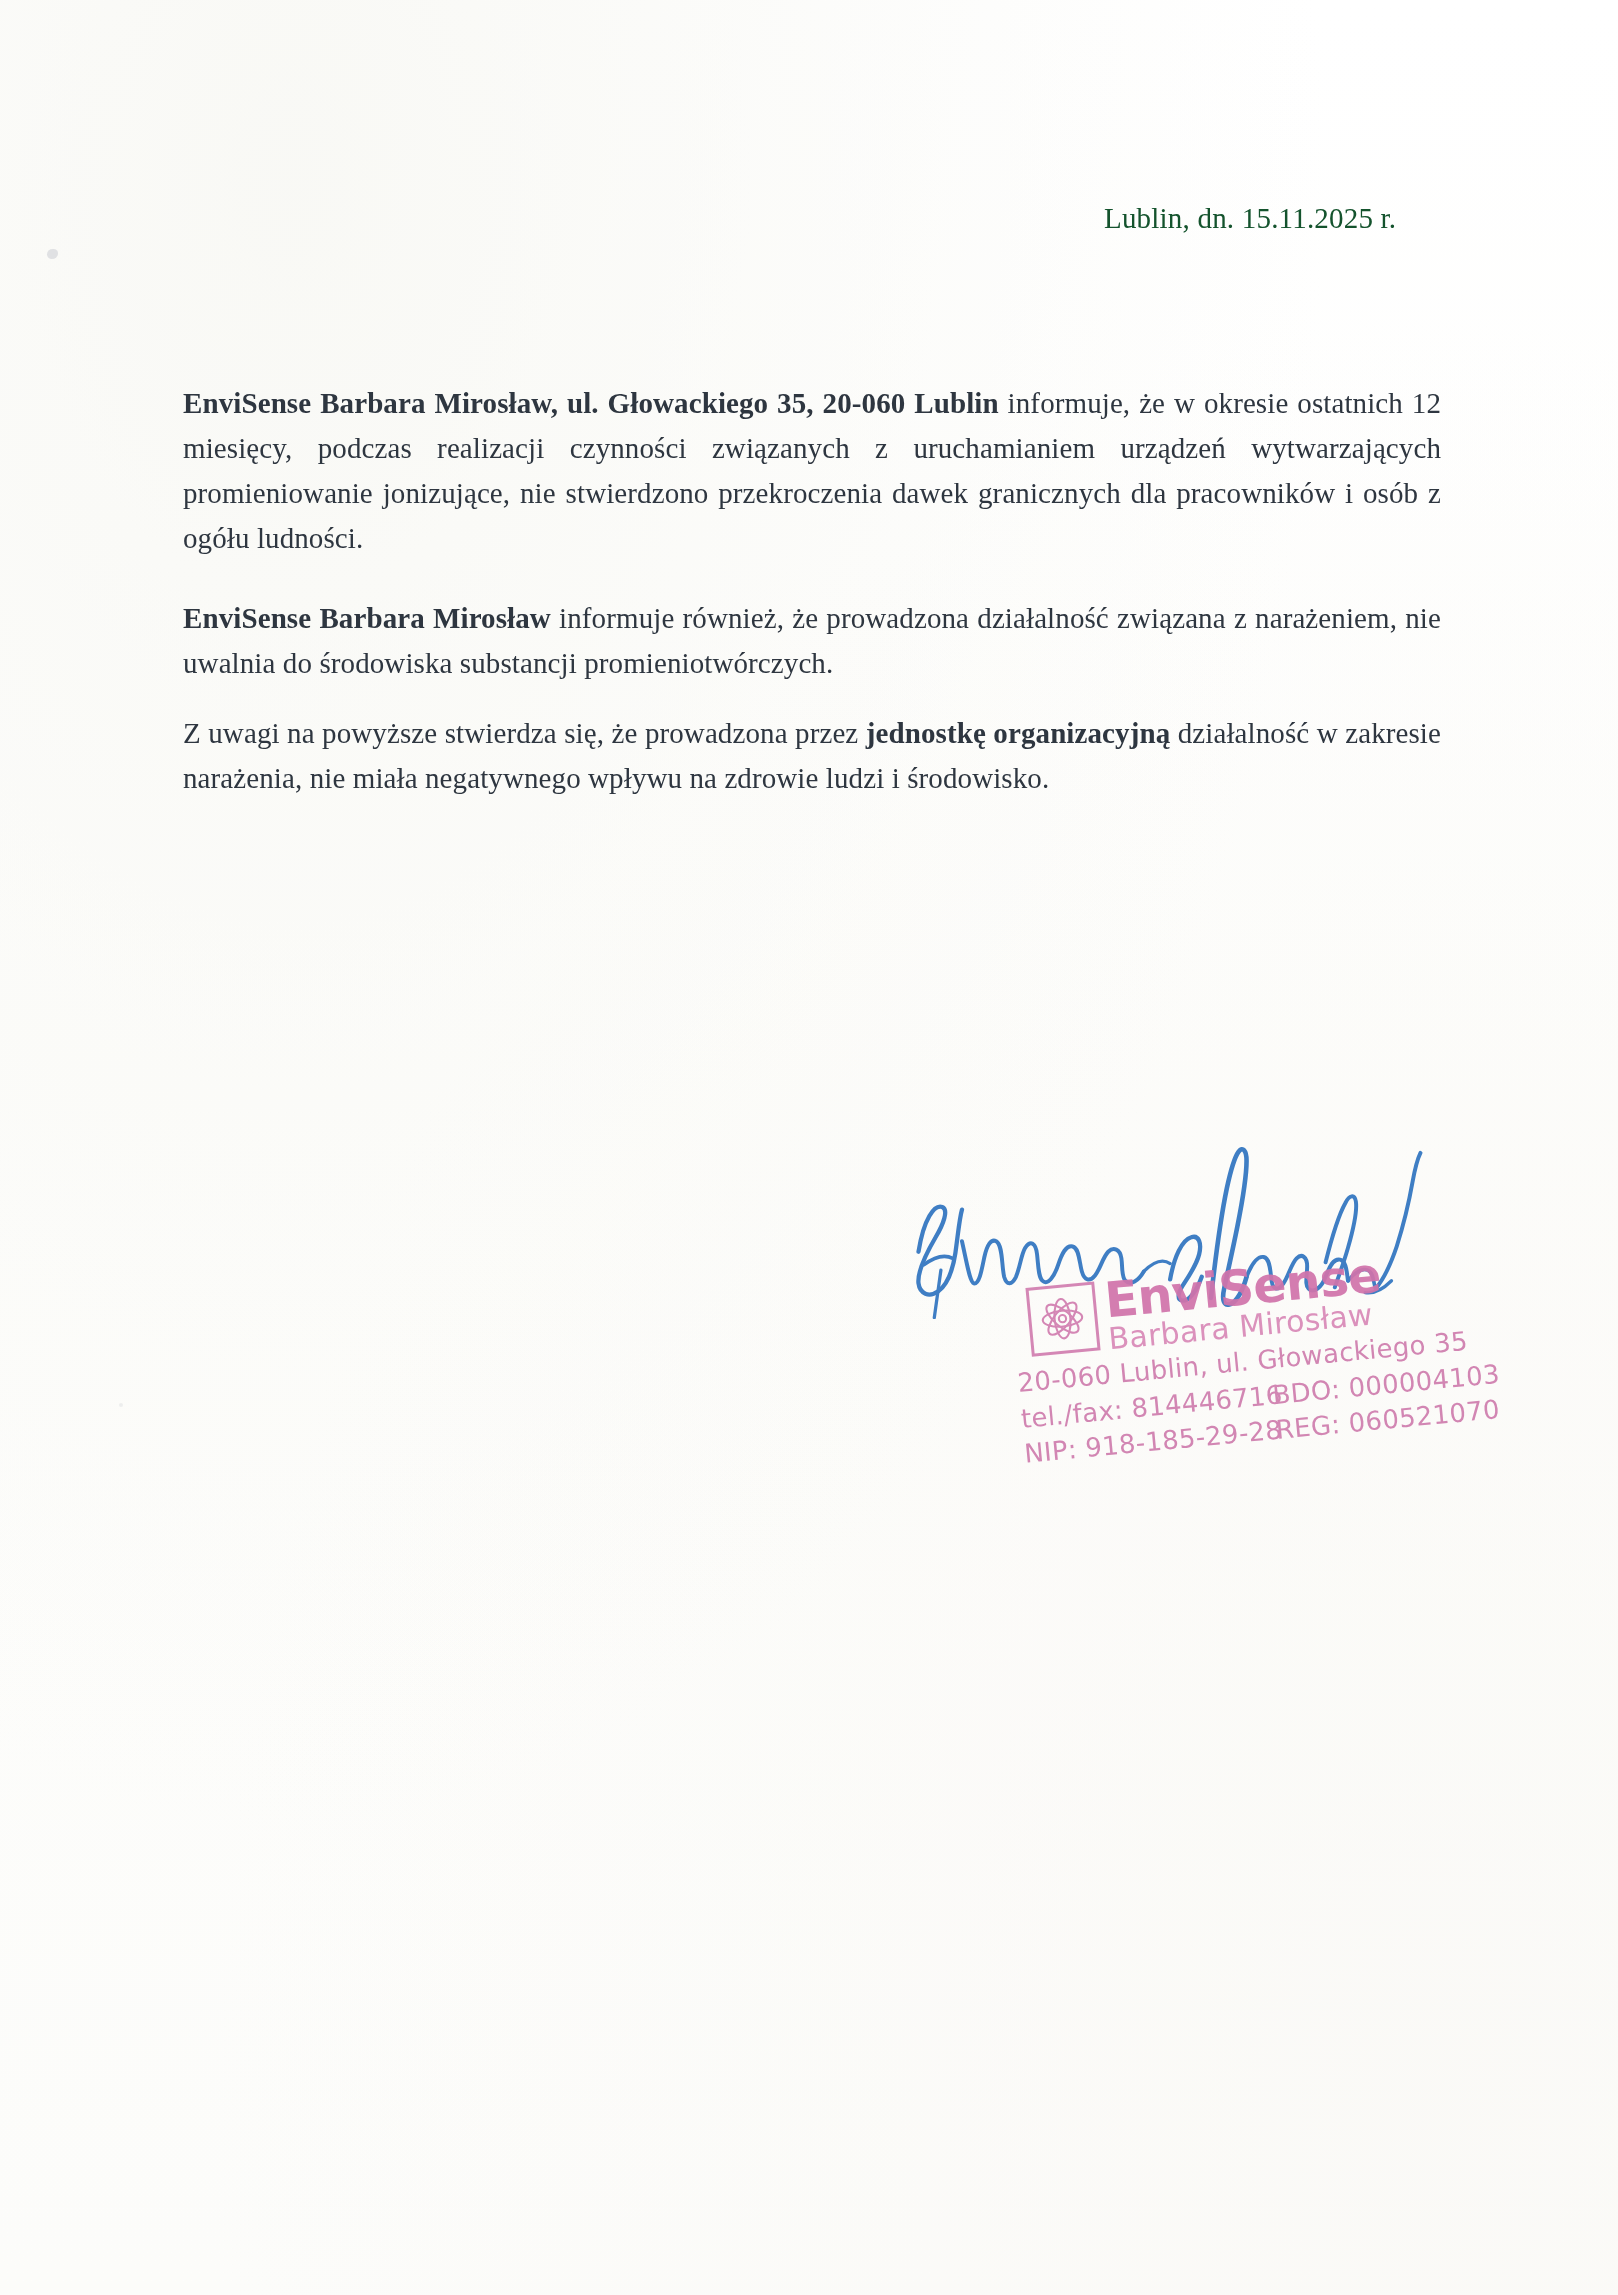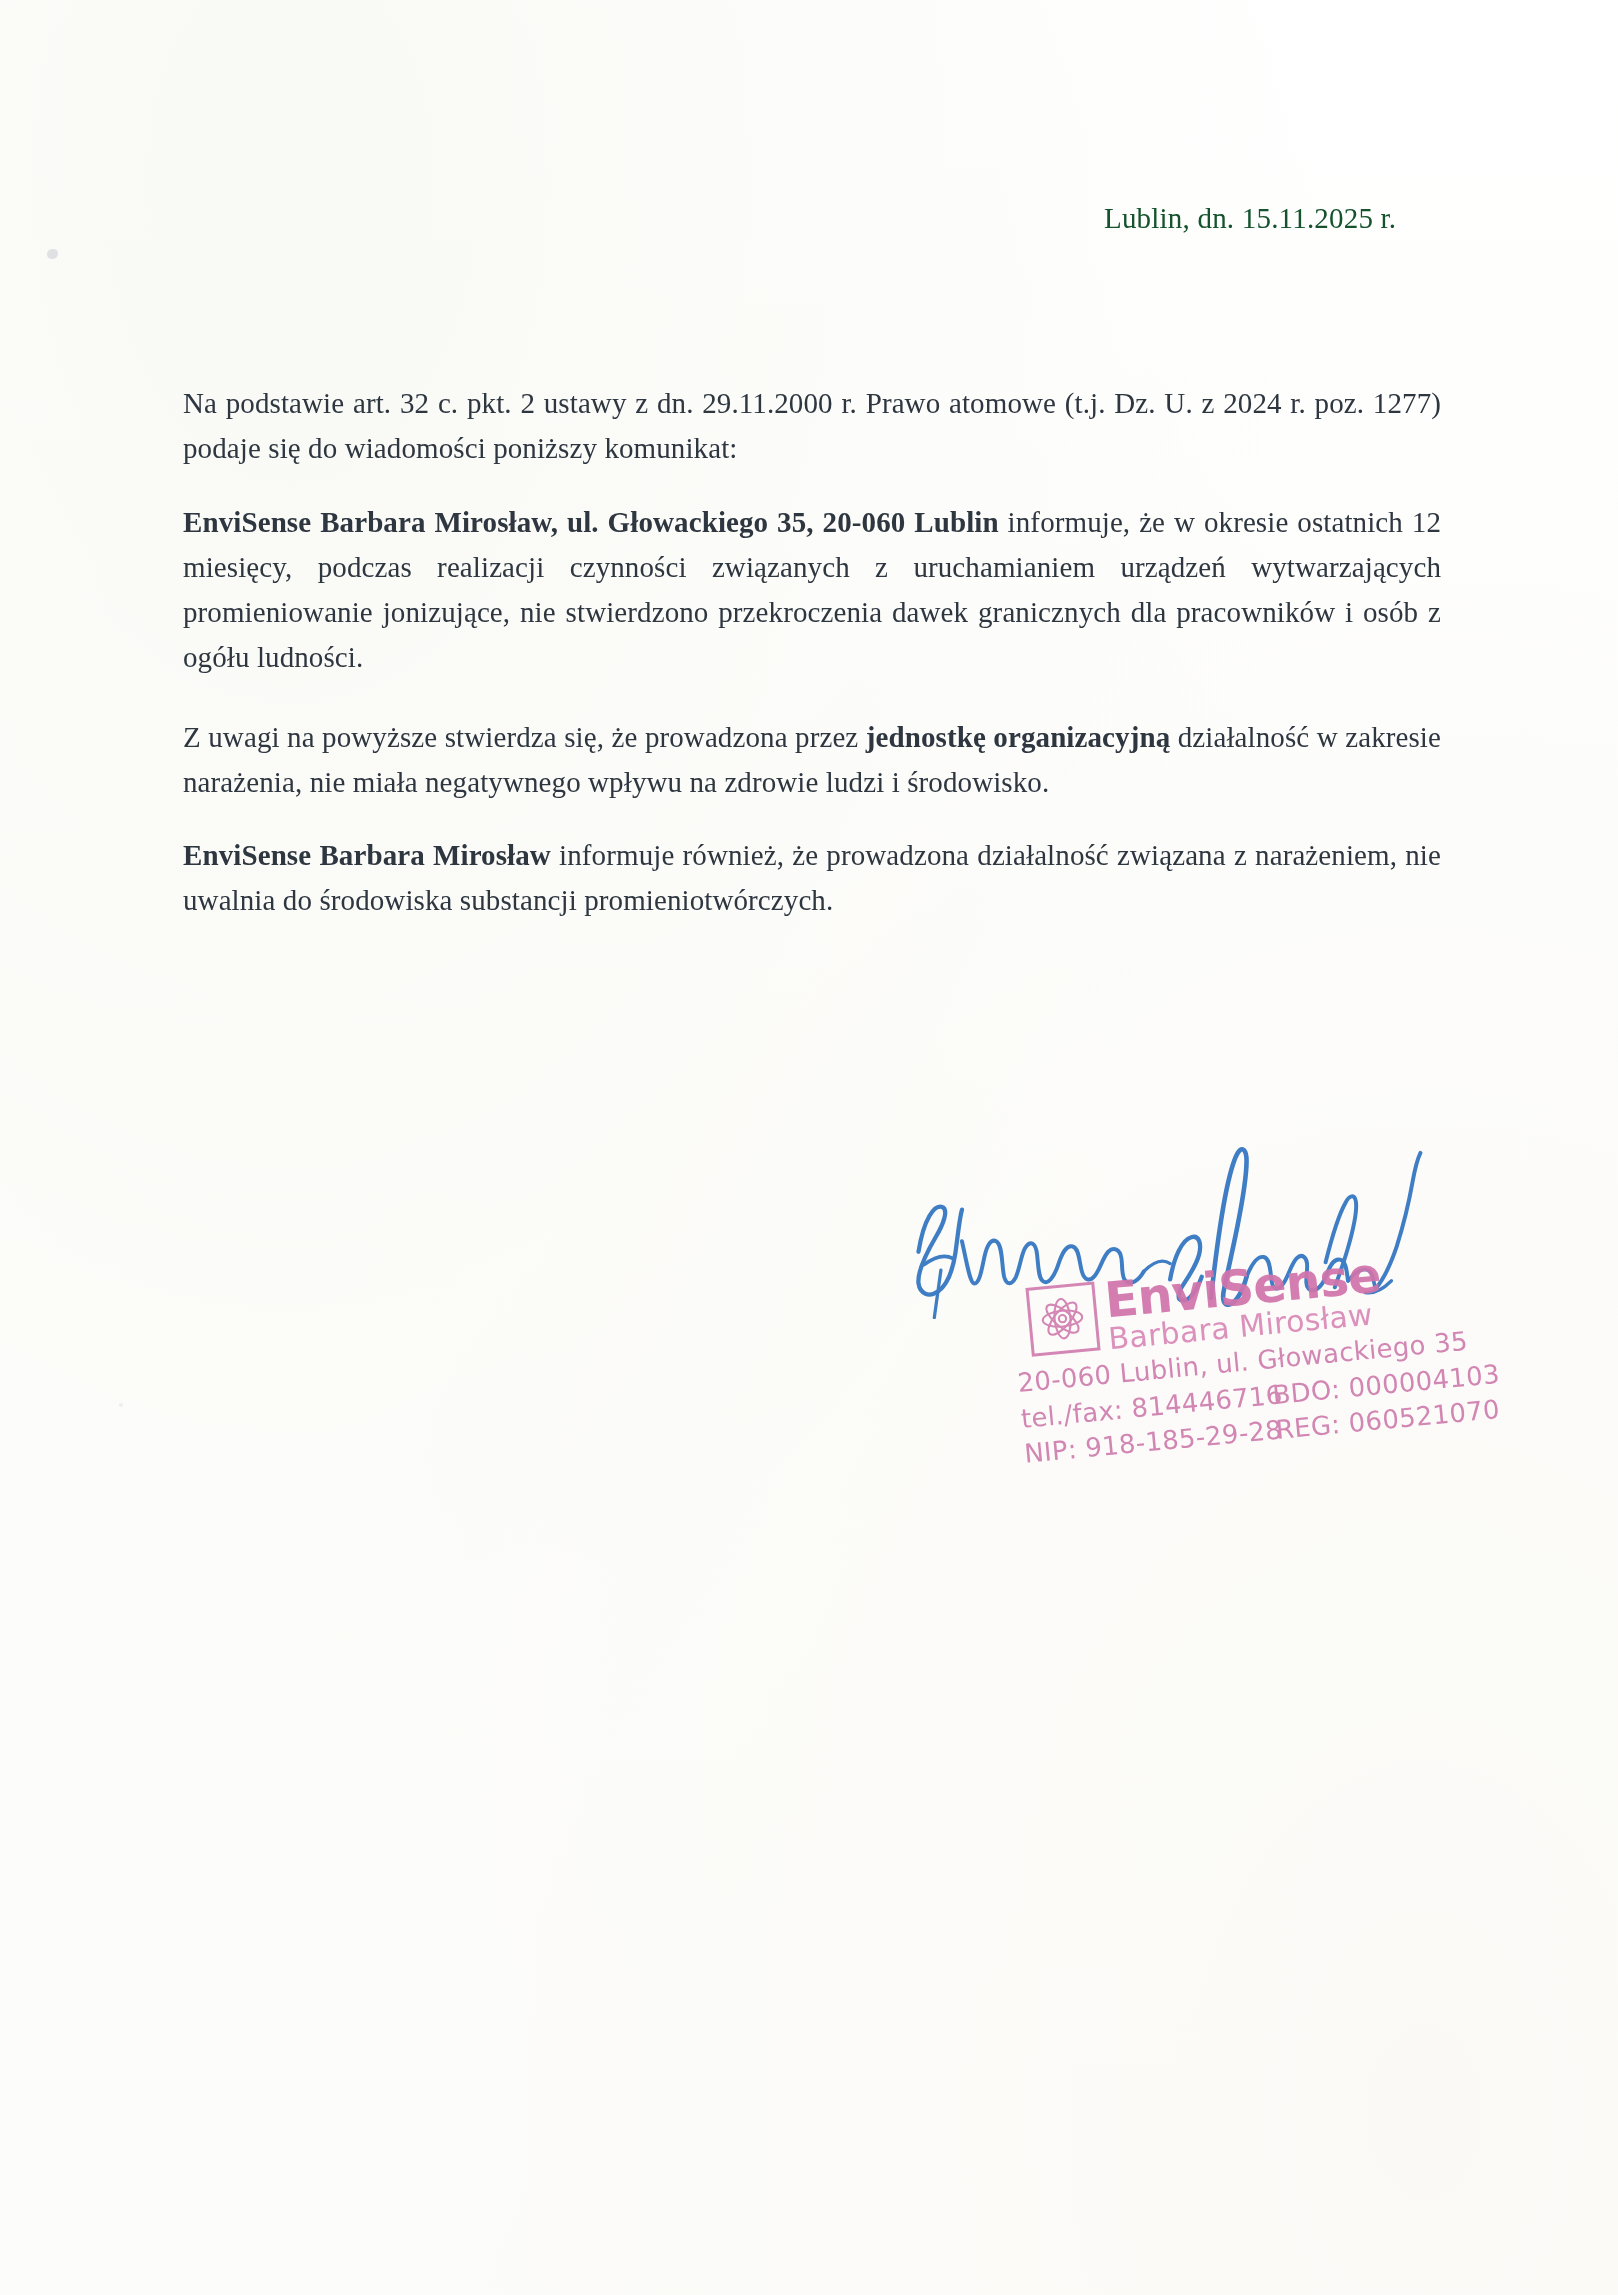--- a/index.html
+++ b/index.html
@@ -176,34 +176,31 @@
 
   <div id="paper-tint"></div>
 
   <div id="scan-speck"></div>
   <div id="scan-speck-2"></div>
 
   <div id="date-line">Lublin, dn. 15.11.2025 r.</div>
 
   <div id="body-block">
 
-    <p class="para" id="para-intro">
-      <span>Na podstawie art. 32 c. pkt. 2 ustawy z dn. 29.11.2000 r. Prawo atomowe (t.j. Dz. U. z 2024 r. poz. 1277) podaje się do wiadomości poniższy komunikat:</span>
-    </p>
 
     <p class="para" id="para-main">
       <b>EnviSense Barbara Mirosław, ul. Głowackiego 35, 20-060 Lublin</b><span> informuje, że w okresie ostatnich 12 miesięcy, podczas realizacji czynności związanych z uruchamianiem urządzeń wytwarzających promieniowanie jonizujące, nie stwierdzono przekroczenia dawek granicznych dla pracowników i osób z ogółu ludności.</span>
     </p>
 
+    <p class="para" id="para-release">
+      <b>EnviSense Barbara Mirosław</b><span> informuje również, że prowadzona działalność związana z narażeniem, nie uwalnia do środowiska substancji promieniotwórczych.</span>
+    </p>
+
     <p class="para" id="para-assess">
       <span>Z uwagi na powyższe stwierdza się, że prowadzona przez </span><b>jednostkę organizacyjną</b><span> działalność w zakresie narażenia, nie miała negatywnego wpływu na zdrowie ludzi i środowisko.</span>
-    </p>
-
-    <p class="para" id="para-release">
-      <b>EnviSense Barbara Mirosław</b><span> informuje również, że prowadzona działalność związana z narażeniem, nie uwalnia do środowiska substancji promieniotwórczych.</span>
     </p>
 
   </div>
 
   <div id="signature">
     <svg width="527" height="178" viewBox="0 0 800 270" fill="none" xmlns="http://www.w3.org/2000/svg">
       <g stroke="#3f7ec4" stroke-linecap="round" stroke-linejoin="round" fill="none">
 
         <path d="M22 168 C30 118 46 96 58 100 C68 104 60 126 48 146 C34 170 20 198 22 216 C24 232 38 238 52 228 C66 218 74 196 78 170 C82 142 84 118 88 104" stroke-width="6.5"></path>
         <path d="M30 188 C46 176 62 172 74 178" stroke-width="5.5"></path>

